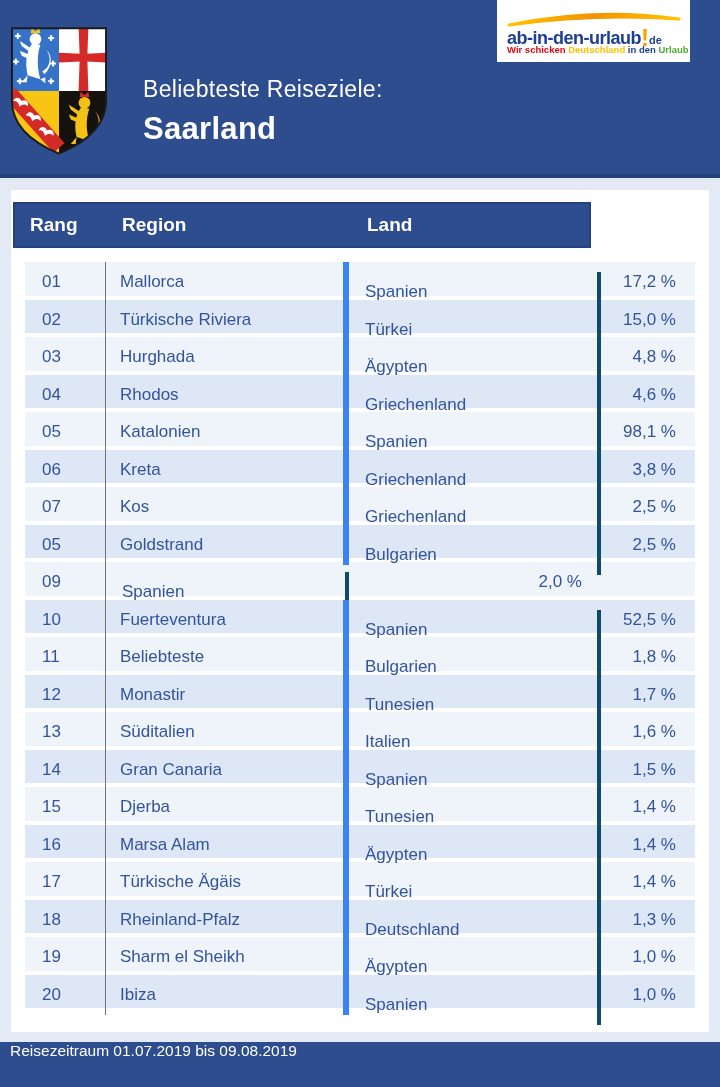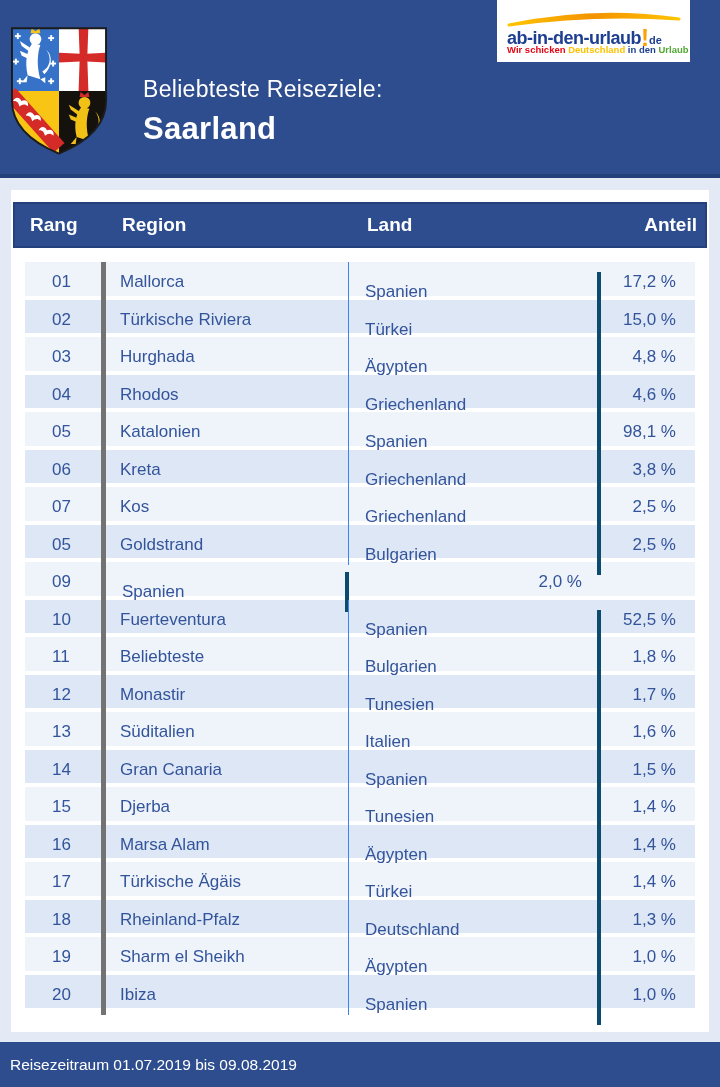--- a/index.html
+++ b/index.html
@@ -29,47 +29,47 @@
   .logo-excl{font-size:24px;font-weight:700;color:#f8a300;vertical-align:-2px;}
   .logo-tld{font-size:11px;font-weight:700;color:#1d3e91;}
   .logo-tagline{position:absolute;left:10px;top:44px;font-size:9.5px;font-weight:700;white-space:nowrap;}
   .tag-red{color:#e30613;} .tag-yellow{color:#fcc200;} .tag-blue{color:#1d3e91;} .tag-green{color:#51a733;}
   
   .card{
     position:absolute;left:11px;top:190px;width:698px;height:842px;
     background:#fff;
   }
   .thead{
-    position:absolute;left:2px;top:12px;width:694px;height:46px;
+    position:absolute;left:2px;top:12px;width:578px;height:46px;
     background:#2e4d8e;border:2px solid #24417e;box-sizing:border-box;
     display:grid;grid-template-columns:93px 243px 252px 1fr;
     align-items:center;color:#fff;font-size:19px;font-weight:700;
   }
   .thead .h-rang{padding-left:15px;}
   .thead .h-region{padding-left:14px;}
   .thead .h-land{padding-left:16px;}
   .thead .h-anteil{text-align:right;padding-right:8px;}
   .tbody{position:absolute;left:14px;top:72px;width:670px;}
   .row{
     height:33.5px;margin-bottom:4px;
     display:grid;grid-template-columns:81px 243px 252px 1fr;
     align-items:center;
     font-size:17px;color:#33549b;
   }
   .row:nth-child(odd){background:#eff4fb;}
   .row:nth-child(even){background:#dde7f5;}
   .cell{height:100%;display:flex;align-items:center;box-sizing:border-box;}
-  .cell.rank{padding-left:27px;border-right:5px solid #737373;}
-  .cell.region{padding-left:14px;border-right:1px solid #3b82f6;}
+  .cell.rank{padding-left:17px;border-right:1px solid #737373;}
+  .cell.region{padding-left:14px;border-right:6px solid #3b82f6;}
   .cell.land{padding-left:16px;border-right:4px solid #0c4a6e;margin-top:20px;}
   .cell.anteil{justify-content:flex-end;padding-right:19px;}
   
   .footerbar{
     position:absolute;left:0;top:1042px;width:720px;height:45px;
-    background:#2e4d8e;color:#fff;display:flex;align-items:center;
+    background:#2e4d8e;color:#fff;display:flex;align-items:flex-start;
     font-size:15.5px;padding-left:10px;box-sizing:border-box;
   }
 </style>
 </head>
 <body>
 
 <div class="band">
 
   <svg class="coat" viewBox="0 0 100 132">
     <defs>

